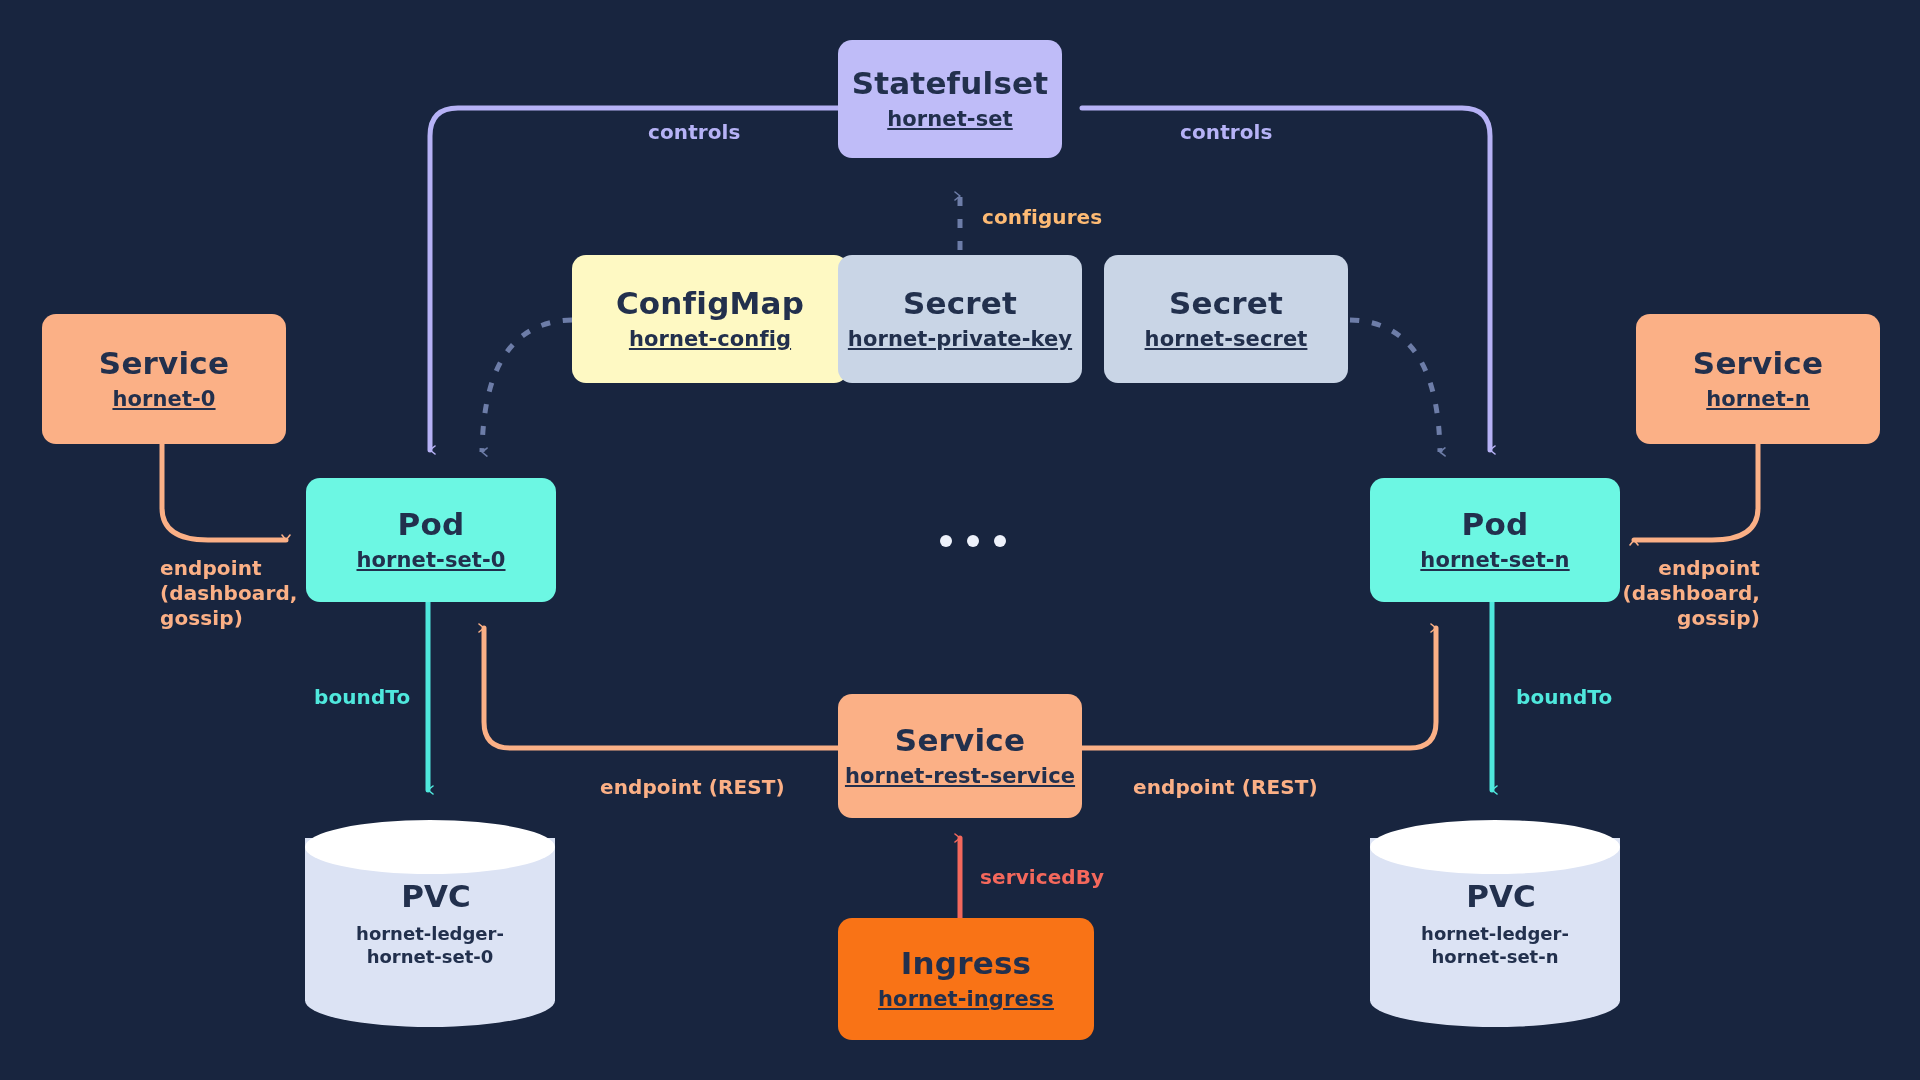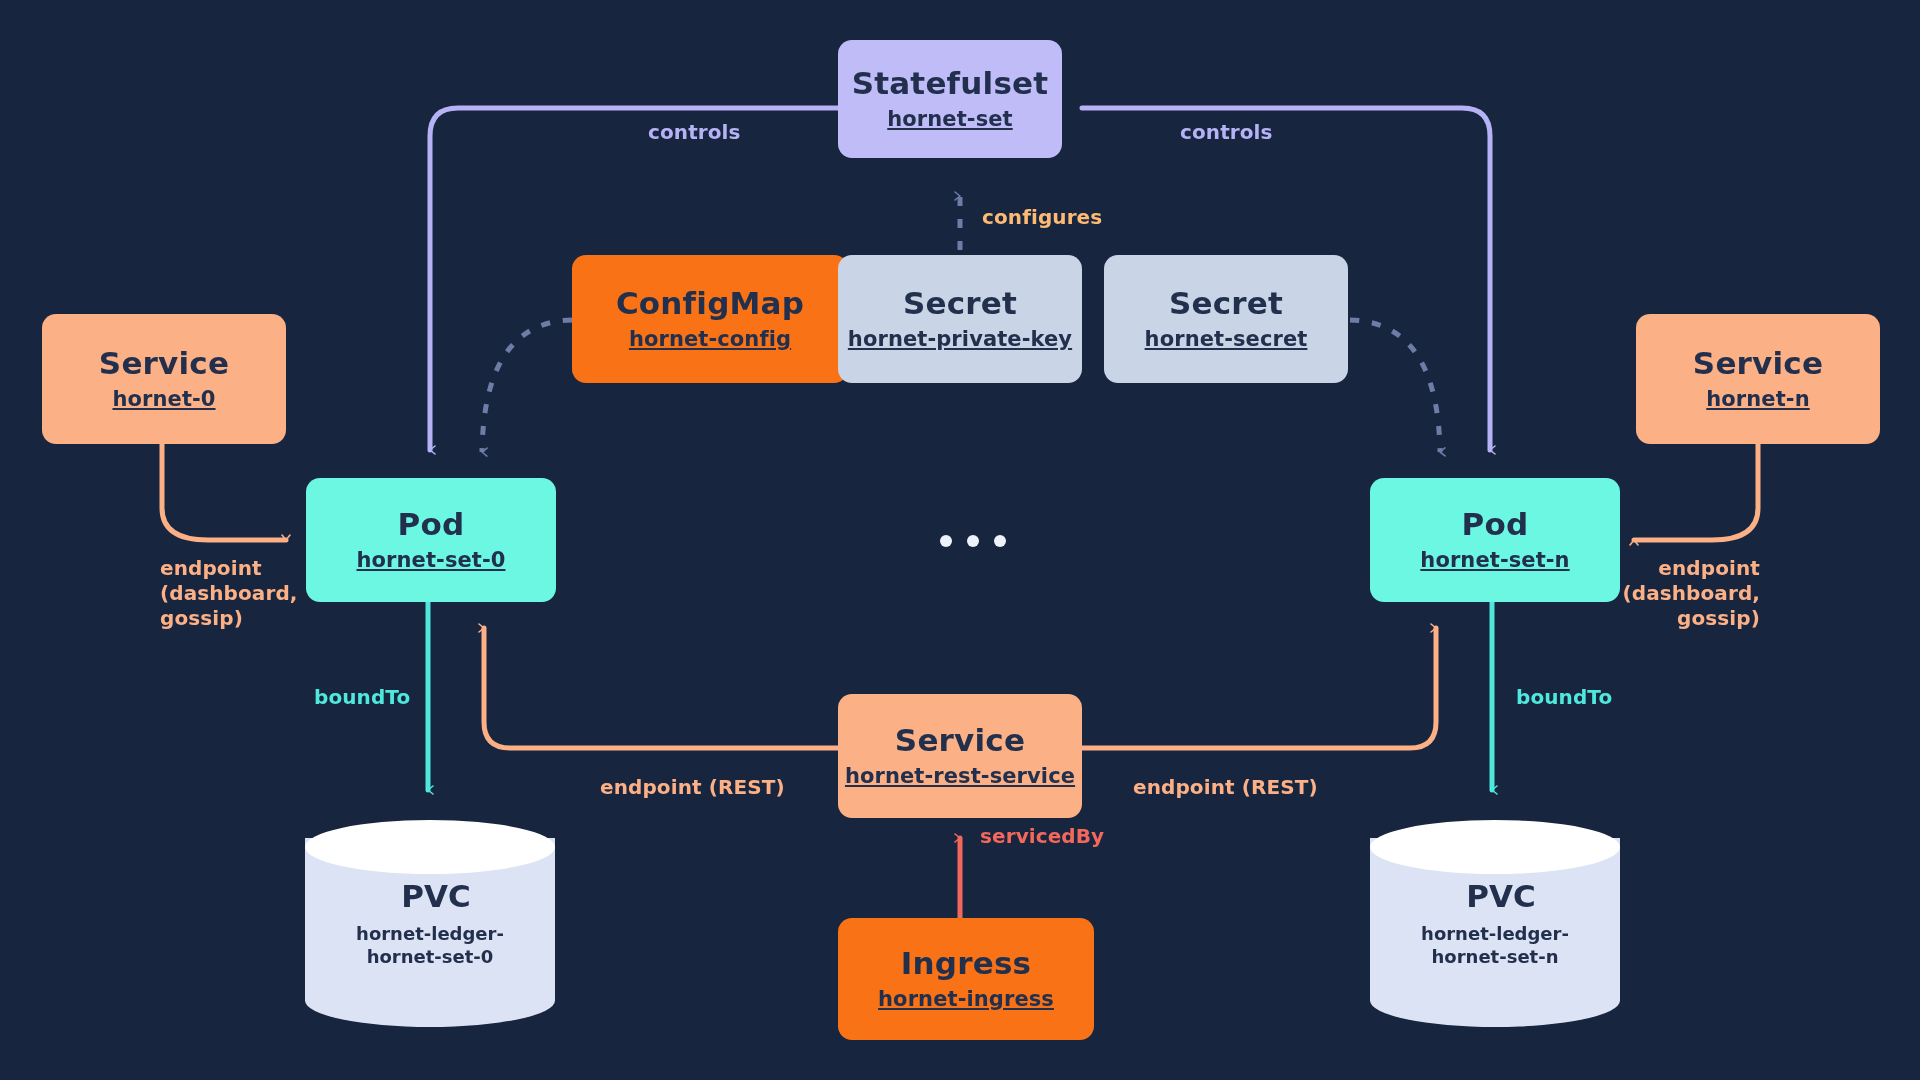--- a/index.html
+++ b/index.html
@@ -102,21 +102,21 @@
     <path d="M 1082 748 L 1410 748 Q 1436 748 1436 722 L 1436 628" fill="none" stroke="#fbb086" stroke-width="5" stroke-linecap="round" marker-end="url(#ah-orange)"></path>
 
     <path d="M 960 918 L 960 838" fill="none" stroke="#f4685c" stroke-width="5" stroke-linecap="round" marker-end="url(#ah-coral)"></path>
   </svg>
 
   <div class="node" style="left:838px;top:40px;width:224px;height:118px;background:#bfbcf8;">
     <div class="t">Statefulset</div>
     <div class="s">hornet-set</div>
   </div>
 
-  <div class="node" style="left:572px;top:255px;width:276px;height:128px;background:#f97316;">
+  <div class="node" style="left:572px;top:255px;width:276px;height:128px;background:#fef9c3;">
     <div class="t">ConfigMap</div>
     <div class="s">hornet-config</div>
   </div>
 
   <div class="node" style="left:838px;top:255px;width:244px;height:128px;background:#c9d5e6;">
     <div class="t">Secret</div>
     <div class="s">hornet-private-key</div>
   </div>
 
   <div class="node" style="left:1104px;top:255px;width:244px;height:128px;background:#c9d5e6;">
@@ -189,21 +189,21 @@
 gossip)</div>
 
   <div class="elabel" style="left:314px;top:685px;color:#4fe8dd;">boundTo</div>
 
   <div class="elabel" style="left:1516px;top:685px;color:#4fe8dd;">boundTo</div>
 
   <div class="elabel" style="left:600px;top:775px;color:#fbb086;">endpoint (REST)</div>
 
   <div class="elabel" style="left:1133px;top:775px;color:#fbb086;">endpoint (REST)</div>
 
-  <div class="elabel" style="left:980px;top:824px;color:#f4685c;">servicedBy</div>
+  <div class="elabel" style="left:980px;top:865px;color:#f4685c;">servicedBy</div>
 
   <div class="dots" style="left:940px;top:535px;">
     <i></i>
     <i></i>
     <i></i>
   </div>
 
 </div>
 
 </body></html>

